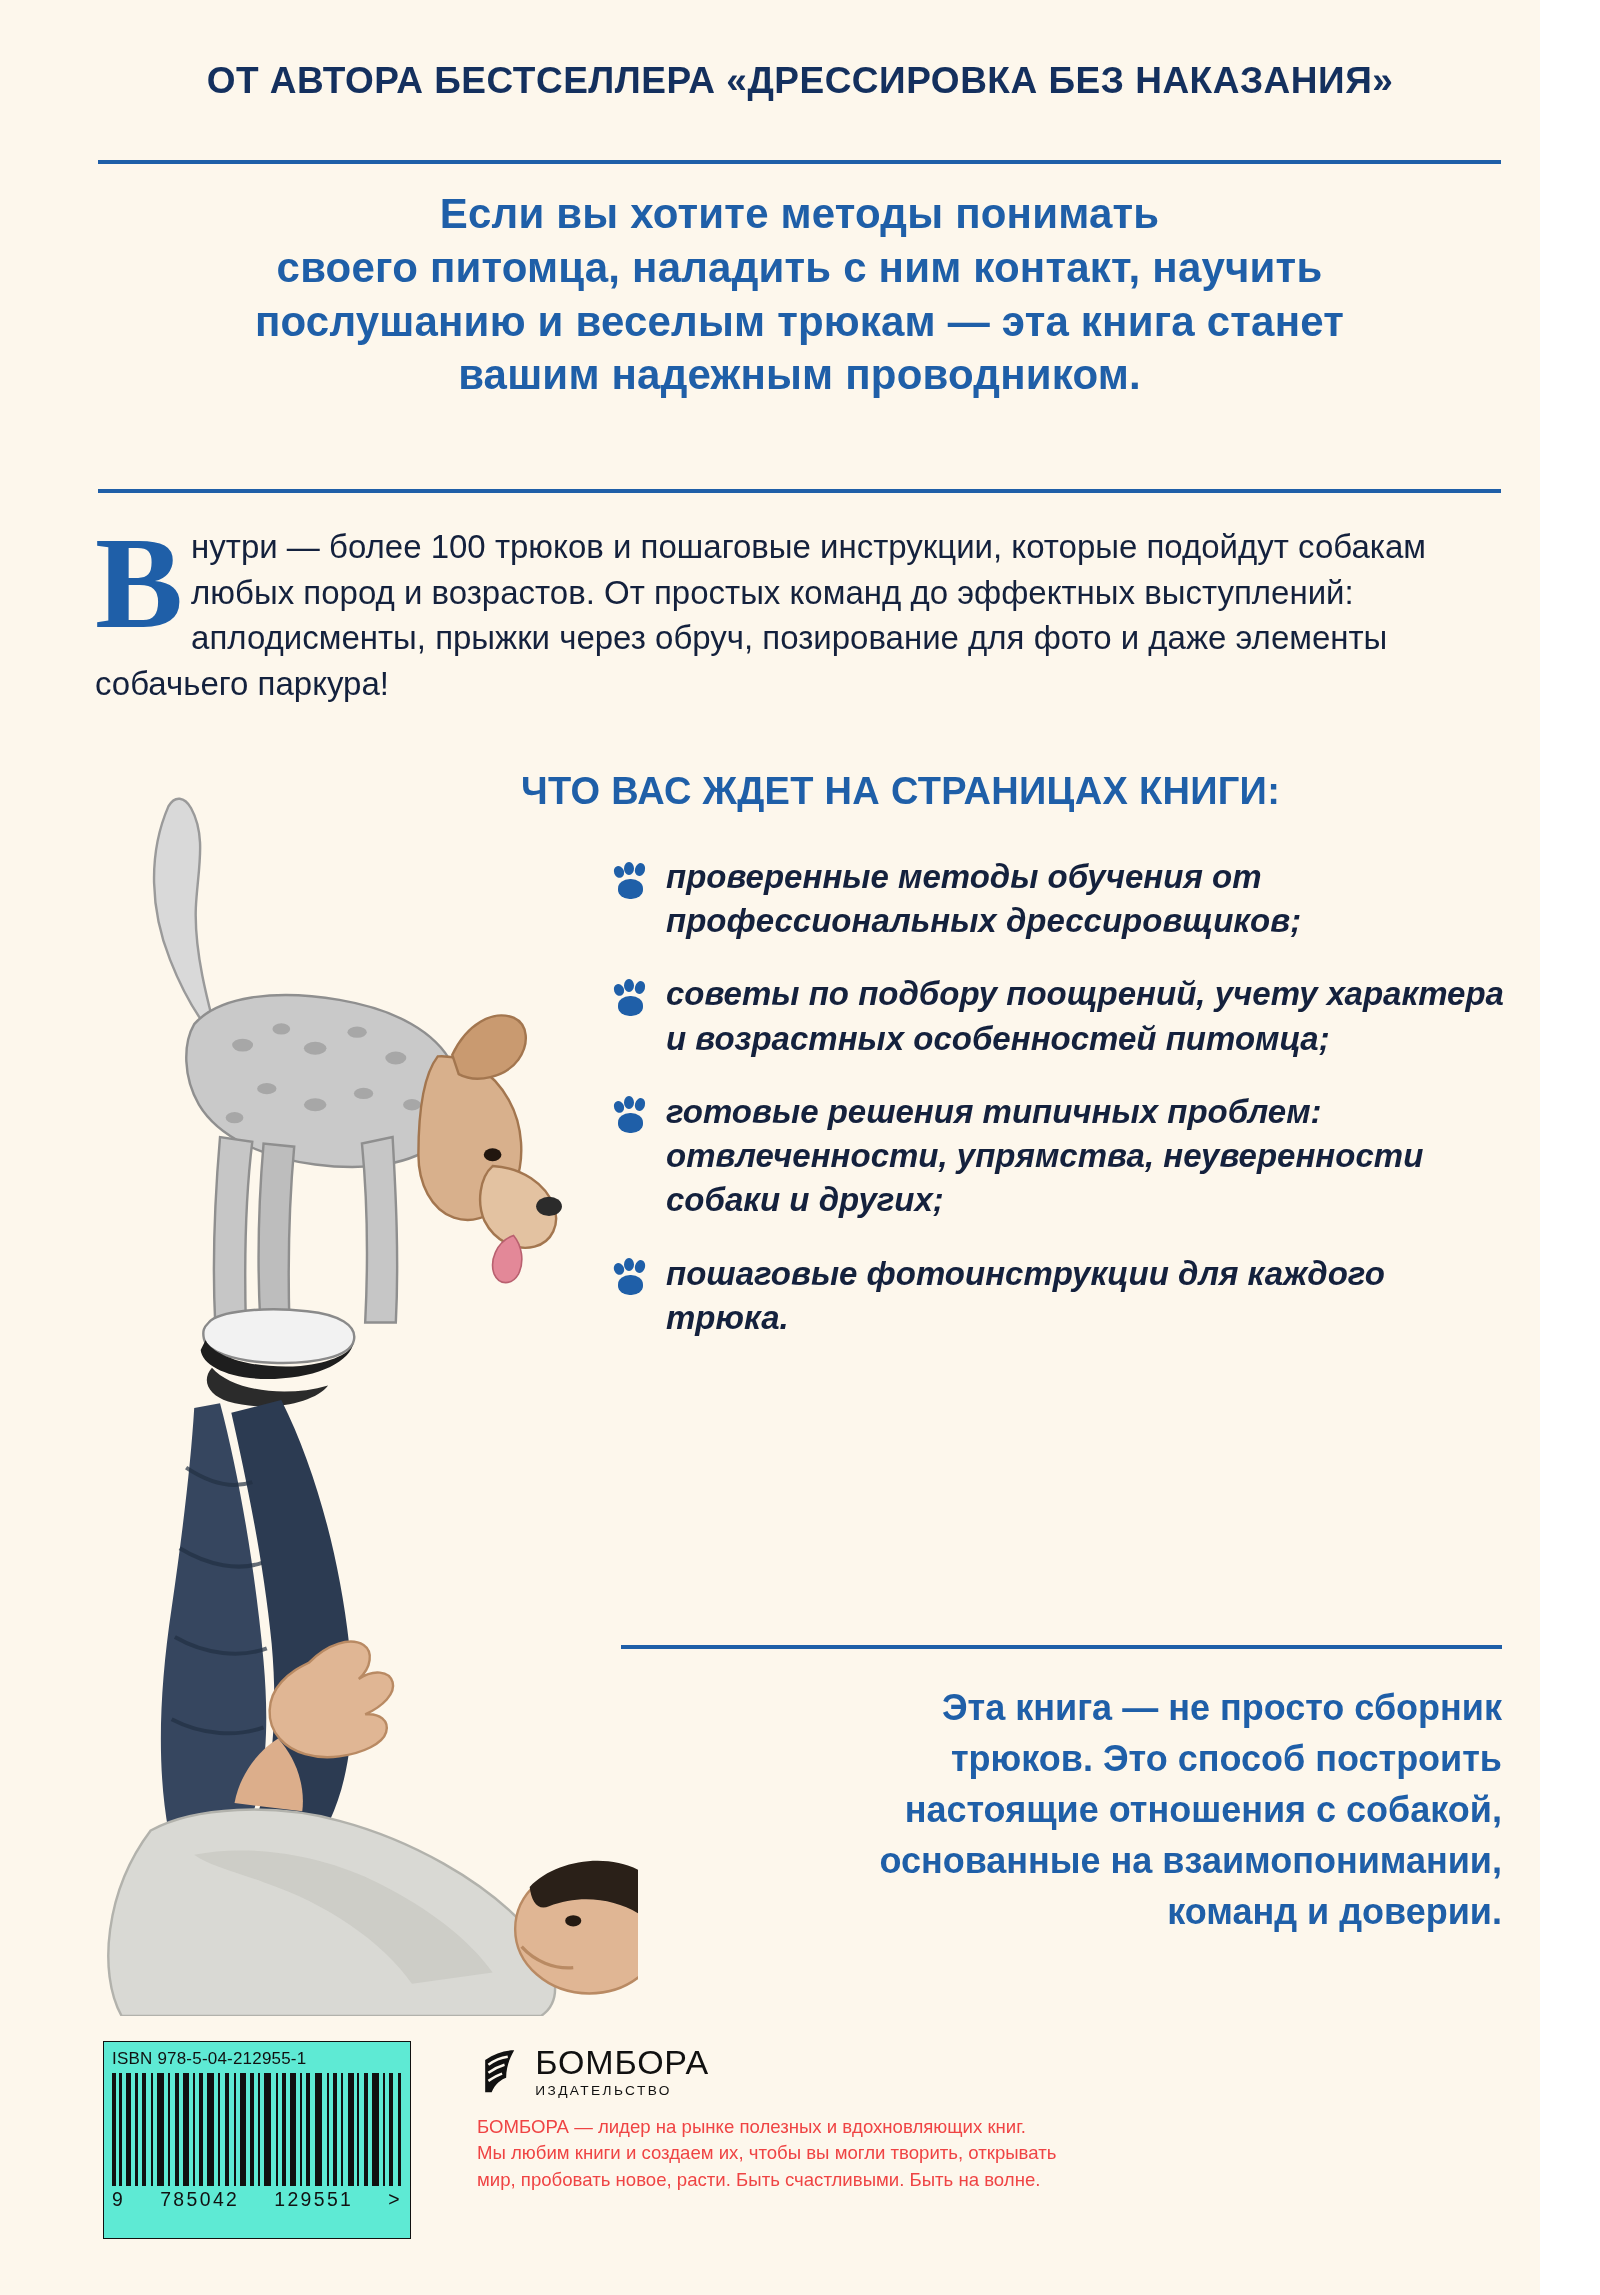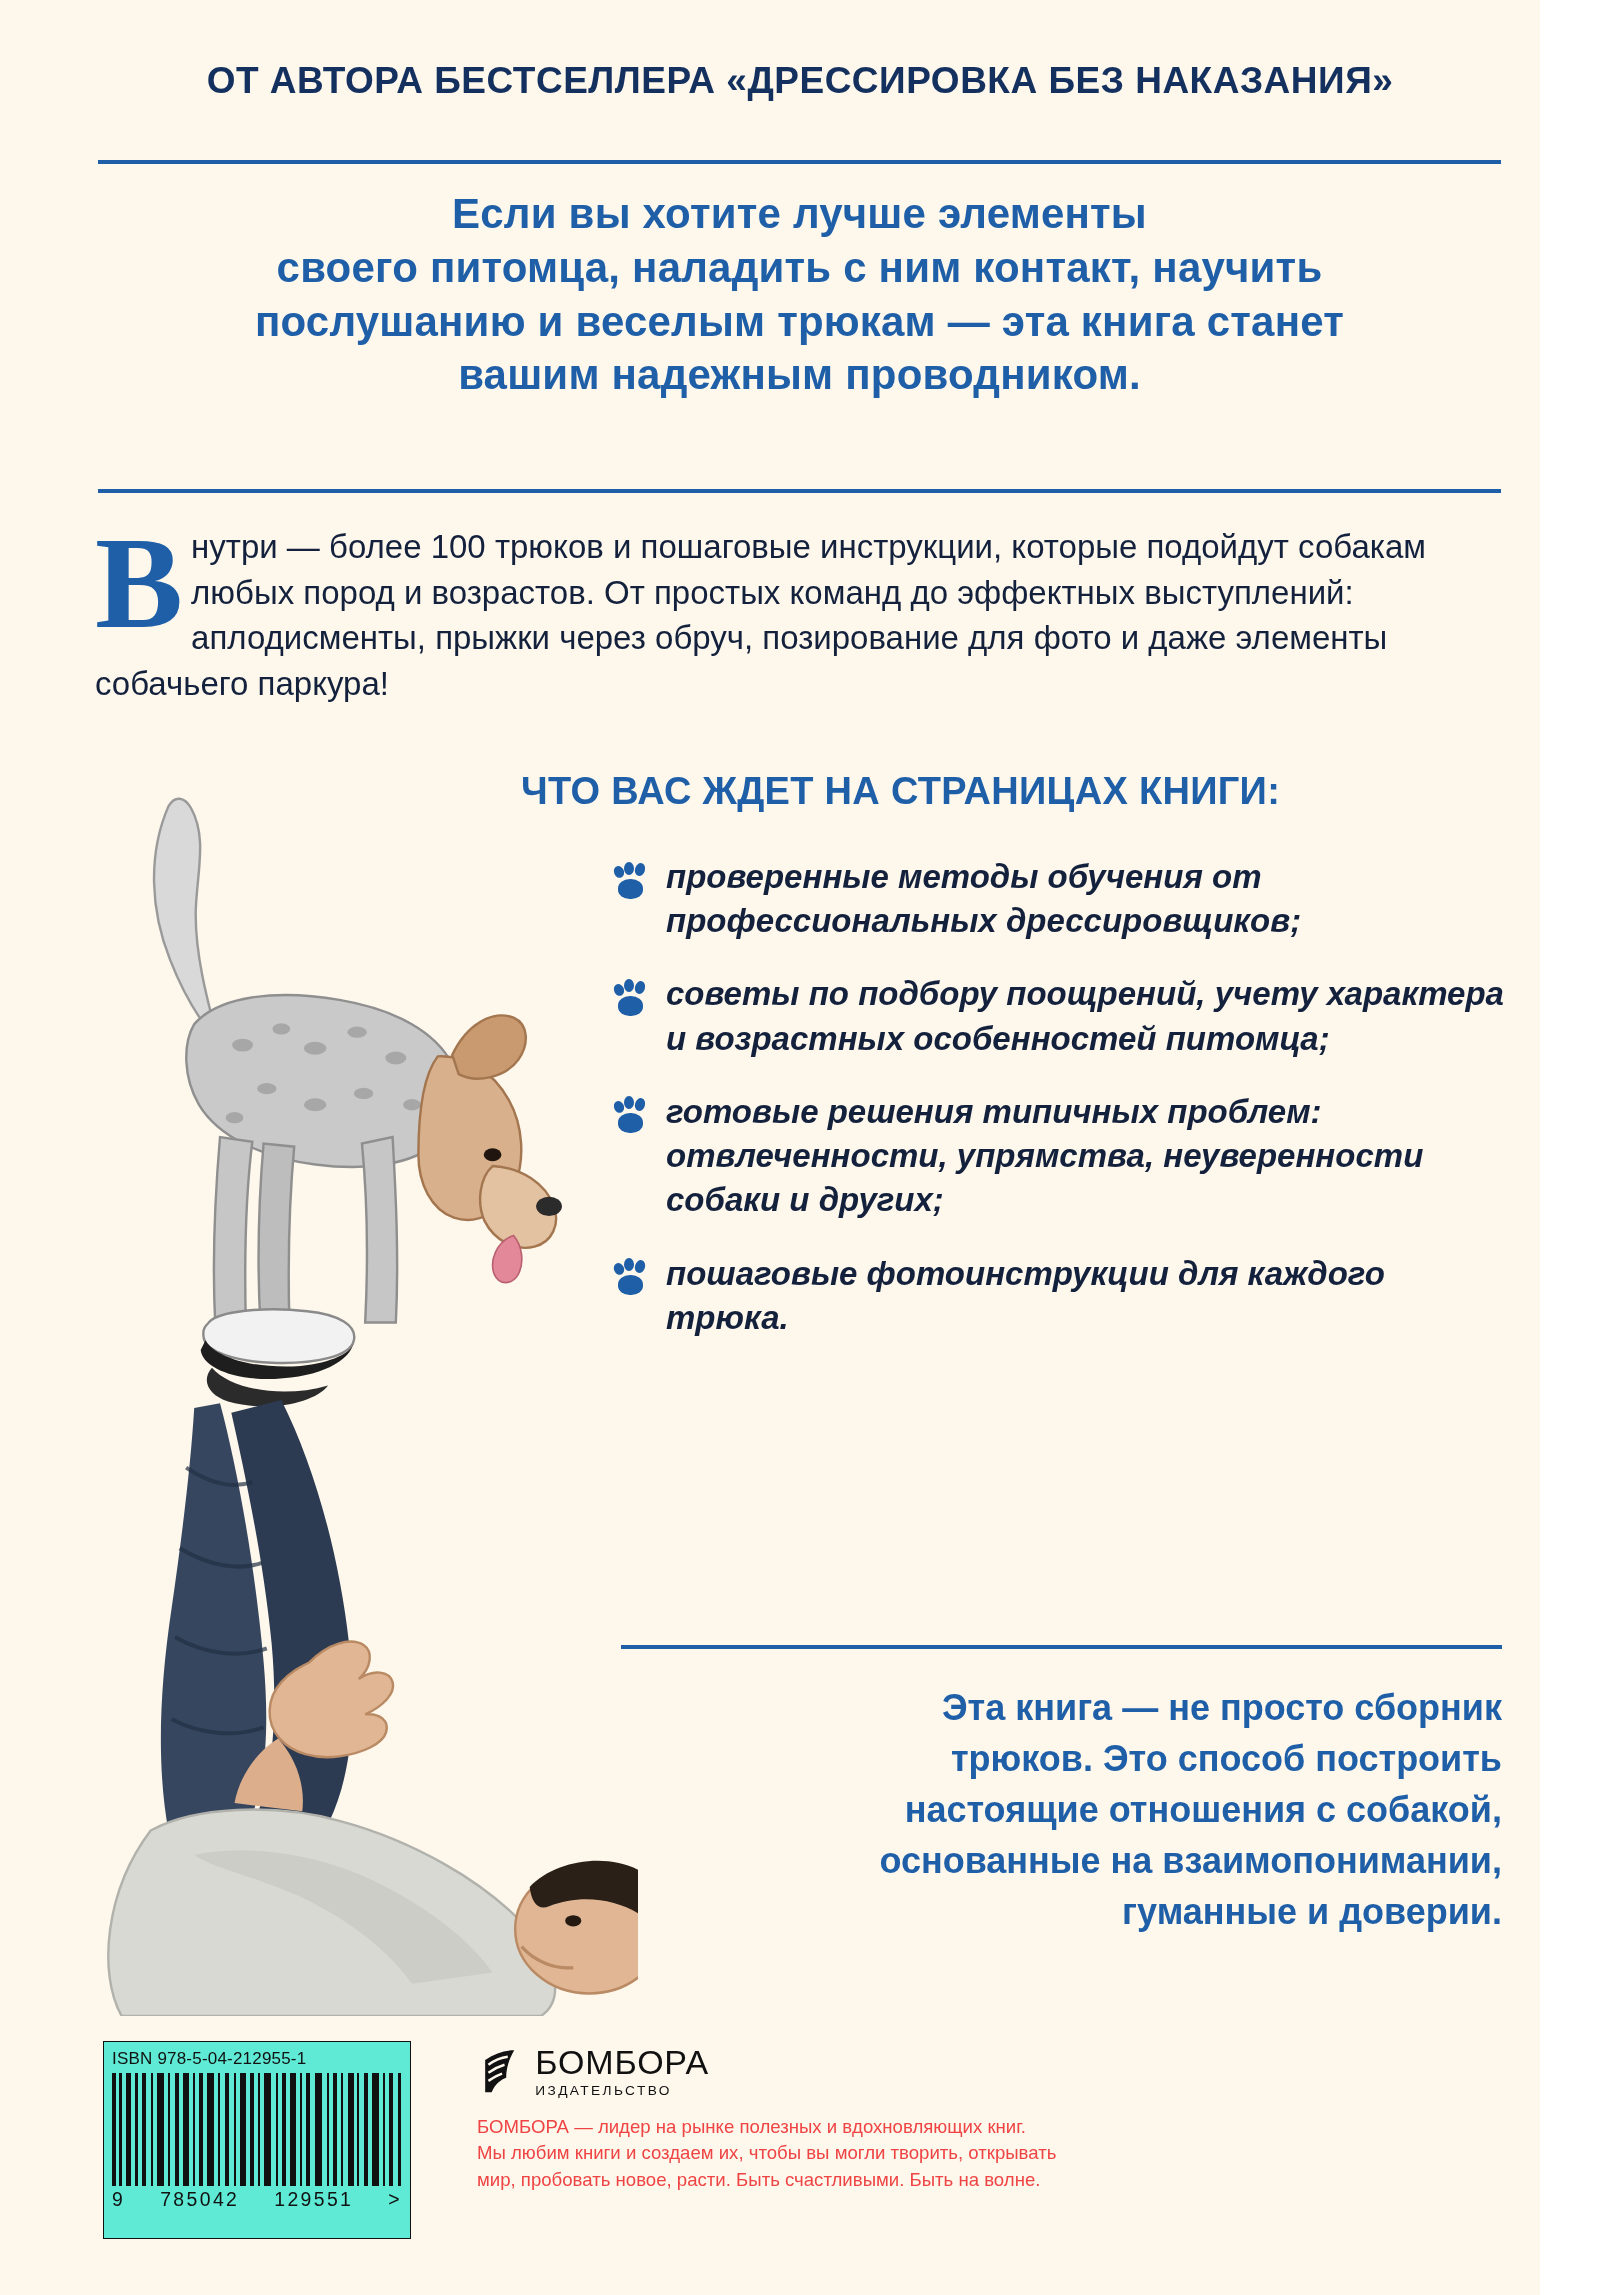--- a/index.html
+++ b/index.html
@@ -250,21 +250,21 @@
 <body>
 
 <div class="page">
 
   <div class="top-banner">
     <div class="top-banner-text">ОТ АВТОРА БЕСТСЕЛЛЕРА «ДРЕССИРОВКА БЕЗ НАКАЗАНИЯ»</div>
   </div>
   <div class="rule rule-top"></div>
 
   <div class="lead">
-    <div>Если вы хотите лучше элементы</div>
+    <div>Если вы хотите методы понимать</div>
     <div>своего питомца, наладить с ним контакт, научить</div>
     <div>послушанию и веселым трюкам — эта книга станет</div>
     <div>вашим надежным проводником.</div>
   </div>
 
   <div class="rule rule-mid"></div>
 
   <div class="intro">
     <span class="dropcap">В</span><span>нутри — более 100 трюков и пошаговые инструкции, которые подойдут собакам любых пород и возрастов. От простых команд до эффектных выступлений: аплодисменты, прыжки через обруч, позирование для фото и даже элементы собачьего паркура!</span>
   </div>
@@ -375,21 +375,21 @@
     </div>
   </div>
 
   <div class="rule rule-lower"></div>
 
   <div class="closing">
     <div>Эта книга — не просто сборник</div>
     <div>трюков. Это способ построить</div>
     <div>настоящие отношения с собакой,</div>
     <div>основанные на взаимопонимании,</div>
-    <div>гуманные и доверии.</div>
+    <div>команд и доверии.</div>
   </div>
 
   <div class="barcode-box">
     <div class="isbn-text">ISBN 978-5-04-212955-1</div>
     <div class="bars">
       <i style="left:0px;width:4px"></i>
         <i style="left:7.3px;width:2.4px"></i>
         <i style="left:13.7px;width:5.6px"></i>
       <i style="left:23.4px;width:2.4px"></i>
         <i style="left:30px;width:4px"></i>

